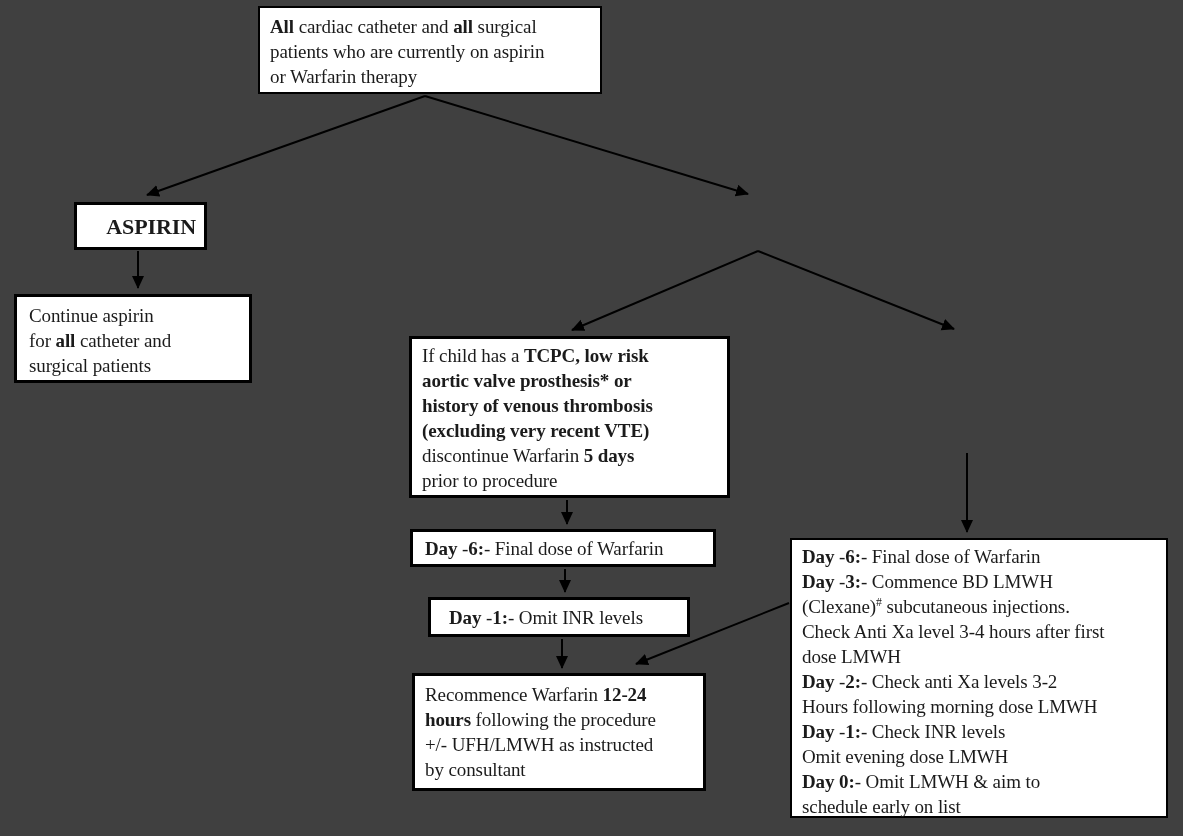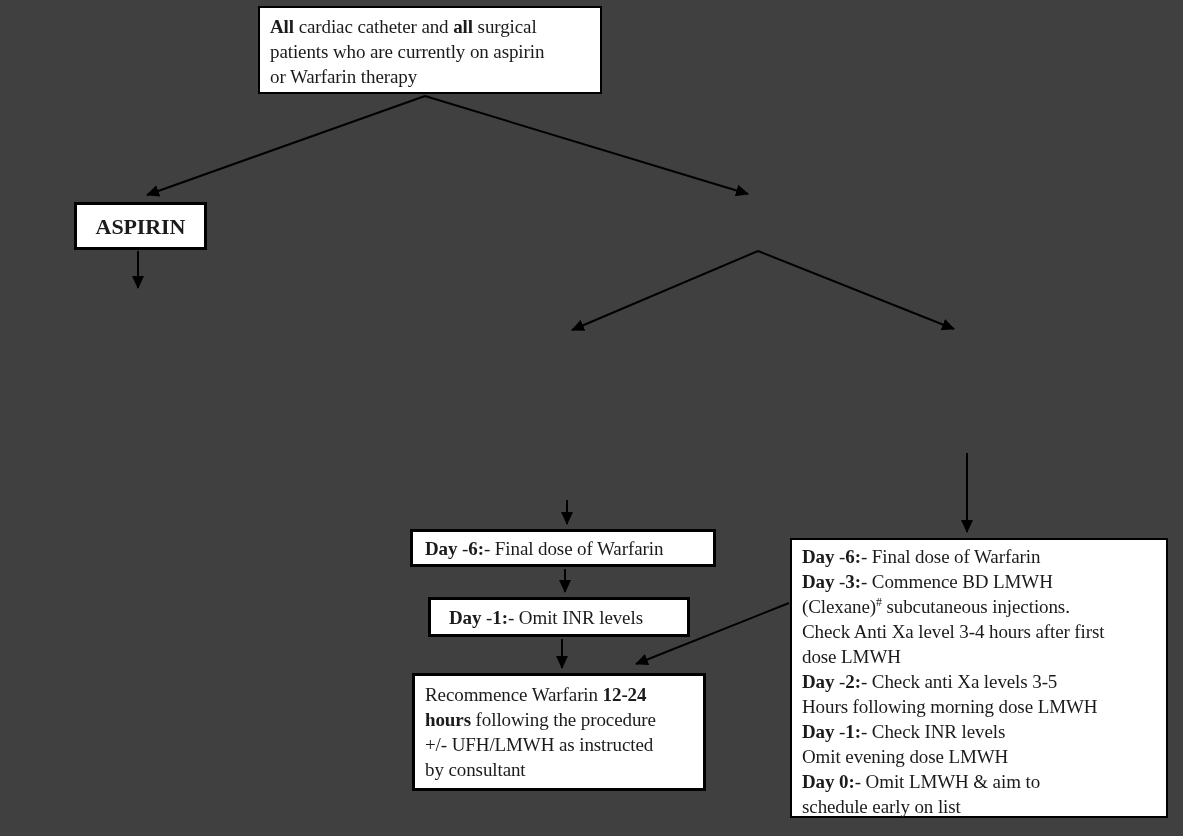--- a/index.html
+++ b/index.html
@@ -4,22 +4,22 @@
 <style>
   html,body{margin:0;padding:0;background:#ffffff;}
   .canvas{position:relative;width:1183px;height:836px;background:#404040;overflow:hidden;
           font-family:"Liberation Serif", serif;}
   .arrows{position:absolute;left:0;top:0;pointer-events:none;}
   .box{position:absolute;box-sizing:border-box;background:#ffffff;border:3px solid #000;
        color:#1b1b1b;font:19px/25px "Liberation Serif", serif;white-space:pre-wrap;
        letter-spacing:-0.1px;}
   .box .b{font-weight:bold;}
   .box sup{font-size:0.62em;vertical-align:super;line-height:0;}
-  .hdr{font-weight:bold;font-size:22px;display:flex;align-items:center;justify-content:center;
-       white-space:nowrap;padding:18px;}
+  .hdr{font-weight:bold;font-size:22px;display:flex;align-items:center;justify-content:flex-end;
+       white-space:nowrap;padding:8px;}
   #n-root{left:258px;top:6px;width:344px;height:88px;padding:6px 10px;border-width:2px;}
   #n-aspirin{left:74px;top:202px;width:133px;height:48px;}
   #n-warfarin{left:675px;top:202px;width:175px;height:48px;}
   #n-continue{left:14px;top:294px;width:238px;height:89px;padding:6px 12px;}
   #n-tcpc{left:409px;top:336px;width:321px;height:162px;padding:4px 10px;}
   #n-mech{left:788px;top:336px;width:364px;height:114px;padding:5px 8px;}
   #n-day6{left:410px;top:529px;width:306px;height:38px;padding:4px 12px;}
   #n-day1{left:428px;top:597px;width:262px;height:40px;padding:5px 18px;}
   #n-recommence{left:412px;top:673px;width:294px;height:118px;padding:6px 10px;}
   #n-bigday{left:790px;top:538px;width:378px;height:280px;padding:4px 10px;border-width:2px;}
@@ -49,37 +49,46 @@
 
   <div class="box" id="n-root"><span class="b">All</span><span> cardiac catheter and </span><span class="b">all</span><span> surgical
 patients who are currently on aspirin
 or Warfarin therapy</span></div>
 
   <div class="box hdr" id="n-aspirin">
       <span class="b">ASPIRIN</span>
     </div>
 
 
+  <div class="box" id="n-continue"><span>Continue aspirin
+for </span><span class="b">all</span><span> catheter and
+surgical patients</span></div>
 
+  <div class="box" id="n-tcpc"><span>If child has a </span><span class="b">TCPC, low risk
+aortic valve prosthesis* or
+history of venous thrombosis
+(excluding very recent VTE)</span><span>
+discontinue Warfarin </span><span class="b">5 days</span><span>
+prior to procedure</span></div>
 
 
   <div class="box" id="n-day6"><span class="b">Day</span><span> -</span><span class="b">6:</span><span>- Final dose of Warfarin</span></div>
 
   <div class="box" id="n-day1"><span class="b">Day</span><span> -</span><span class="b">1:</span><span>- Omit INR levels</span></div>
 
   <div class="box" id="n-recommence"><span>Recommence Warfarin </span><span class="b">12-24
 hours</span><span> following the procedure
 +/- UFH/LMWH as instructed
 by consultant</span></div>
 
   <div class="box" id="n-bigday"><span class="b">Day</span><span> -</span><span class="b">6:</span><span>- Final dose of Warfarin
 </span><span class="b">Day</span><span> -</span><span class="b">3:</span><span>- Commence BD LMWH
 (Clexane)</span><sup>#</sup><span> subcutaneous injections.
 Check Anti Xa level 3-4 hours after first
 dose LMWH
-</span><span class="b">Day</span><span> -</span><span class="b">2:</span><span>- Check anti Xa levels 3-5
+</span><span class="b">Day</span><span> -</span><span class="b">2:</span><span>- Check anti Xa levels 3-2
 Hours following morning dose LMWH
 </span><span class="b">Day</span><span> -</span><span class="b">1:</span><span>- Check INR levels
 Omit evening dose LMWH
 </span><span class="b">Day 0:</span><span>- Omit LMWH &amp; aim to
 schedule early on list</span></div>
 
 </div>
 
 </body></html>

